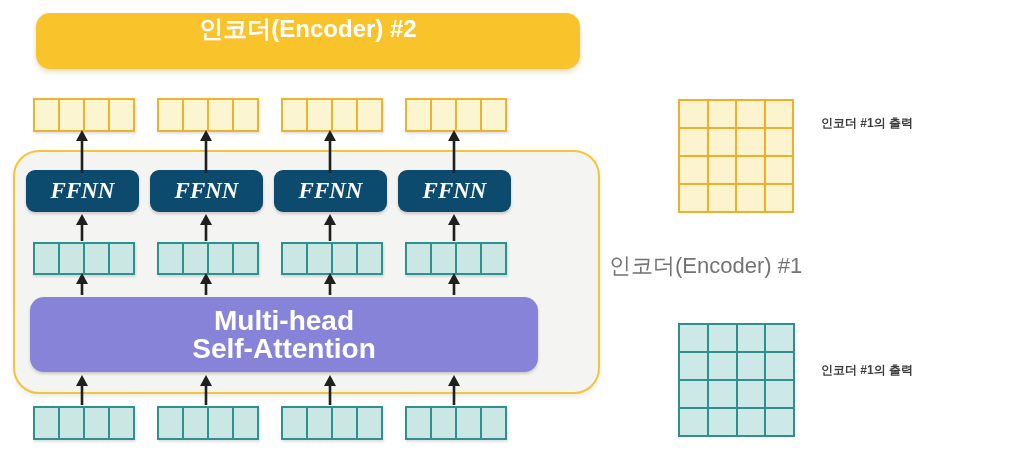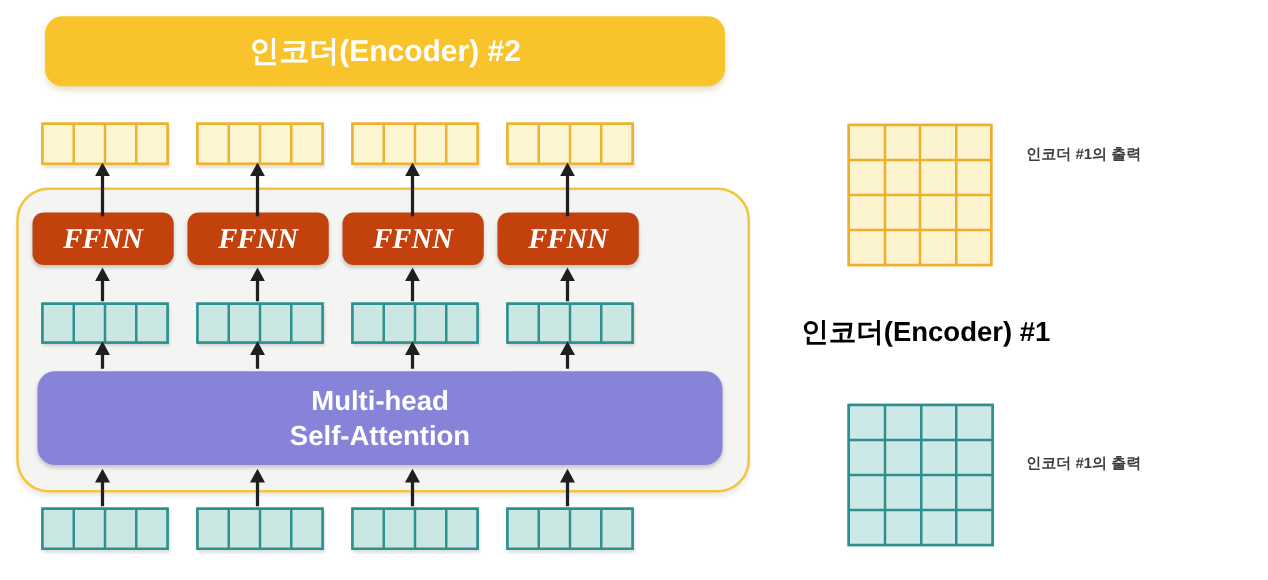--- a/index.html
+++ b/index.html
@@ -4,46 +4,46 @@
 <style>
   html,body{margin:0;padding:0;background:#ffffff;}
   .canvas{
     position:relative;width:1014px;height:464px;background:#ffffff;overflow:hidden;
     font-family:"Liberation Sans", sans-serif;
   }
   
   .enc2{
     position:absolute;left:36px;top:13px;width:544px;height:56px;
     background:#F9C32C;border-radius:14px;
-    display:flex;align-items:center;justify-content:center;
+    display:flex;align-items:flex-start;justify-content:center;
     color:#ffffff;font-size:24px;font-weight:bold;
     box-shadow:0 3px 5px rgba(160,120,10,.25);
   }
   
   .enc1box{
     position:absolute;left:13px;top:150px;width:583px;height:240px;
     background:#F4F4F2;border:2px solid #F6C437;border-radius:26px;
     box-shadow:0 3px 4px rgba(0,0,0,.08);
   }
   
   .ffnn{
     position:absolute;top:170px;width:113px;height:42px;
-    background:#c2410c;border-radius:9px;
+    background:#0c4a6e;border-radius:9px;
     display:flex;align-items:center;justify-content:center;
     color:#ffffff;font-size:23px;font-weight:bold;font-style:italic;
     font-family:"Liberation Serif", serif;
     box-shadow:0 2px 3px rgba(0,0,0,.18);
   }
   .ffnn.p1{left:26px;} .ffnn.p2{left:150px;} .ffnn.p3{left:274px;} .ffnn.p4{left:398px;}
   
   .attn{
-    position:absolute;left:30px;top:297px;width:548px;height:75px;
+    position:absolute;left:30px;top:297px;width:508px;height:75px;
     background:#8783D8;border-radius:14px;
     display:flex;flex-direction:column;align-items:center;justify-content:center;
-    color:#ffffff;font-size:22px;font-weight:bold;line-height:28px;
+    color:#ffffff;font-size:28px;font-weight:bold;line-height:28px;
     box-shadow:0 2px 3px rgba(0,0,0,.18);
   }
   
   .vec{
     position:absolute;width:98px;height:30px;display:flex;gap:2px;
     box-shadow:1px 2px 2px rgba(0,0,0,.12);
   }
   .vec .cell{flex:1;}
   .vec.yellow{background:#EDB32E;border:2px solid #EDB32E;}
   .vec.yellow .cell{background:#FBF5D2;}
@@ -67,22 +67,22 @@
     left:678px;top:323px;width:113px;height:110px;
     background:#2E8F8D;border:2px solid #2E8F8D;
   }
   .matrix.teal .mcell{background:#CDE9E7;}
   
   .cap{
     position:absolute;color:#3C3C3C;font-size:12px;font-weight:600;white-space:nowrap;
   }
   .cap1{left:821px;top:115px;} .cap2{left:821px;top:151px;} .cap3{left:821px;top:362px;}
   .enc1cap{
-    position:absolute;left:609px;top:251px;color:#000000;
-    font-size:22px;font-weight:bold;white-space:nowrap;margin-left:32px;
+    position:absolute;left:609px;top:251px;color:#737373;
+    font-size:22px;font-weight:normal;white-space:nowrap;
   }
 </style>
 </head>
 <body>
 
 <div class="canvas">
 
   <div class="enc2">
     <span>인코더(Encoder) #2</span>
   </div>

